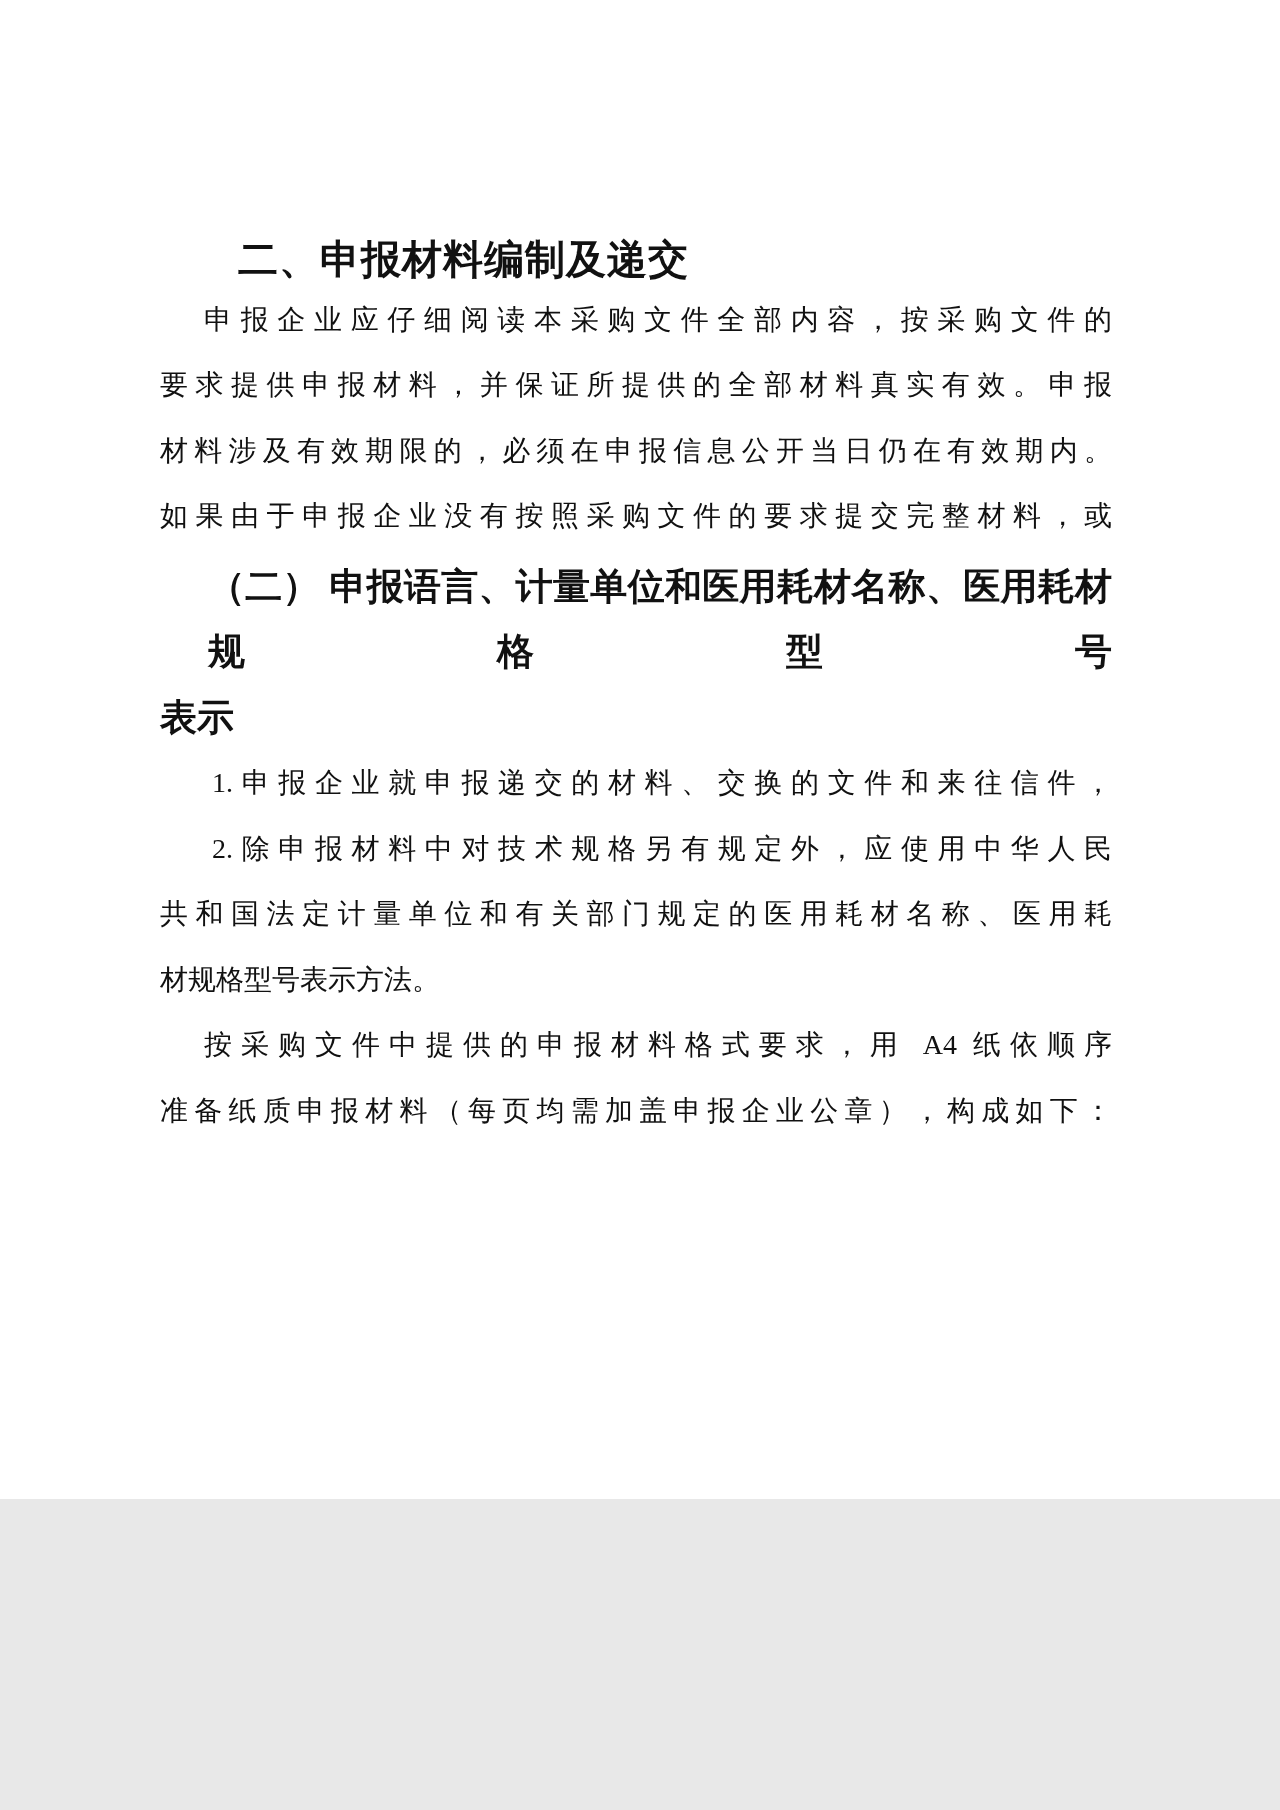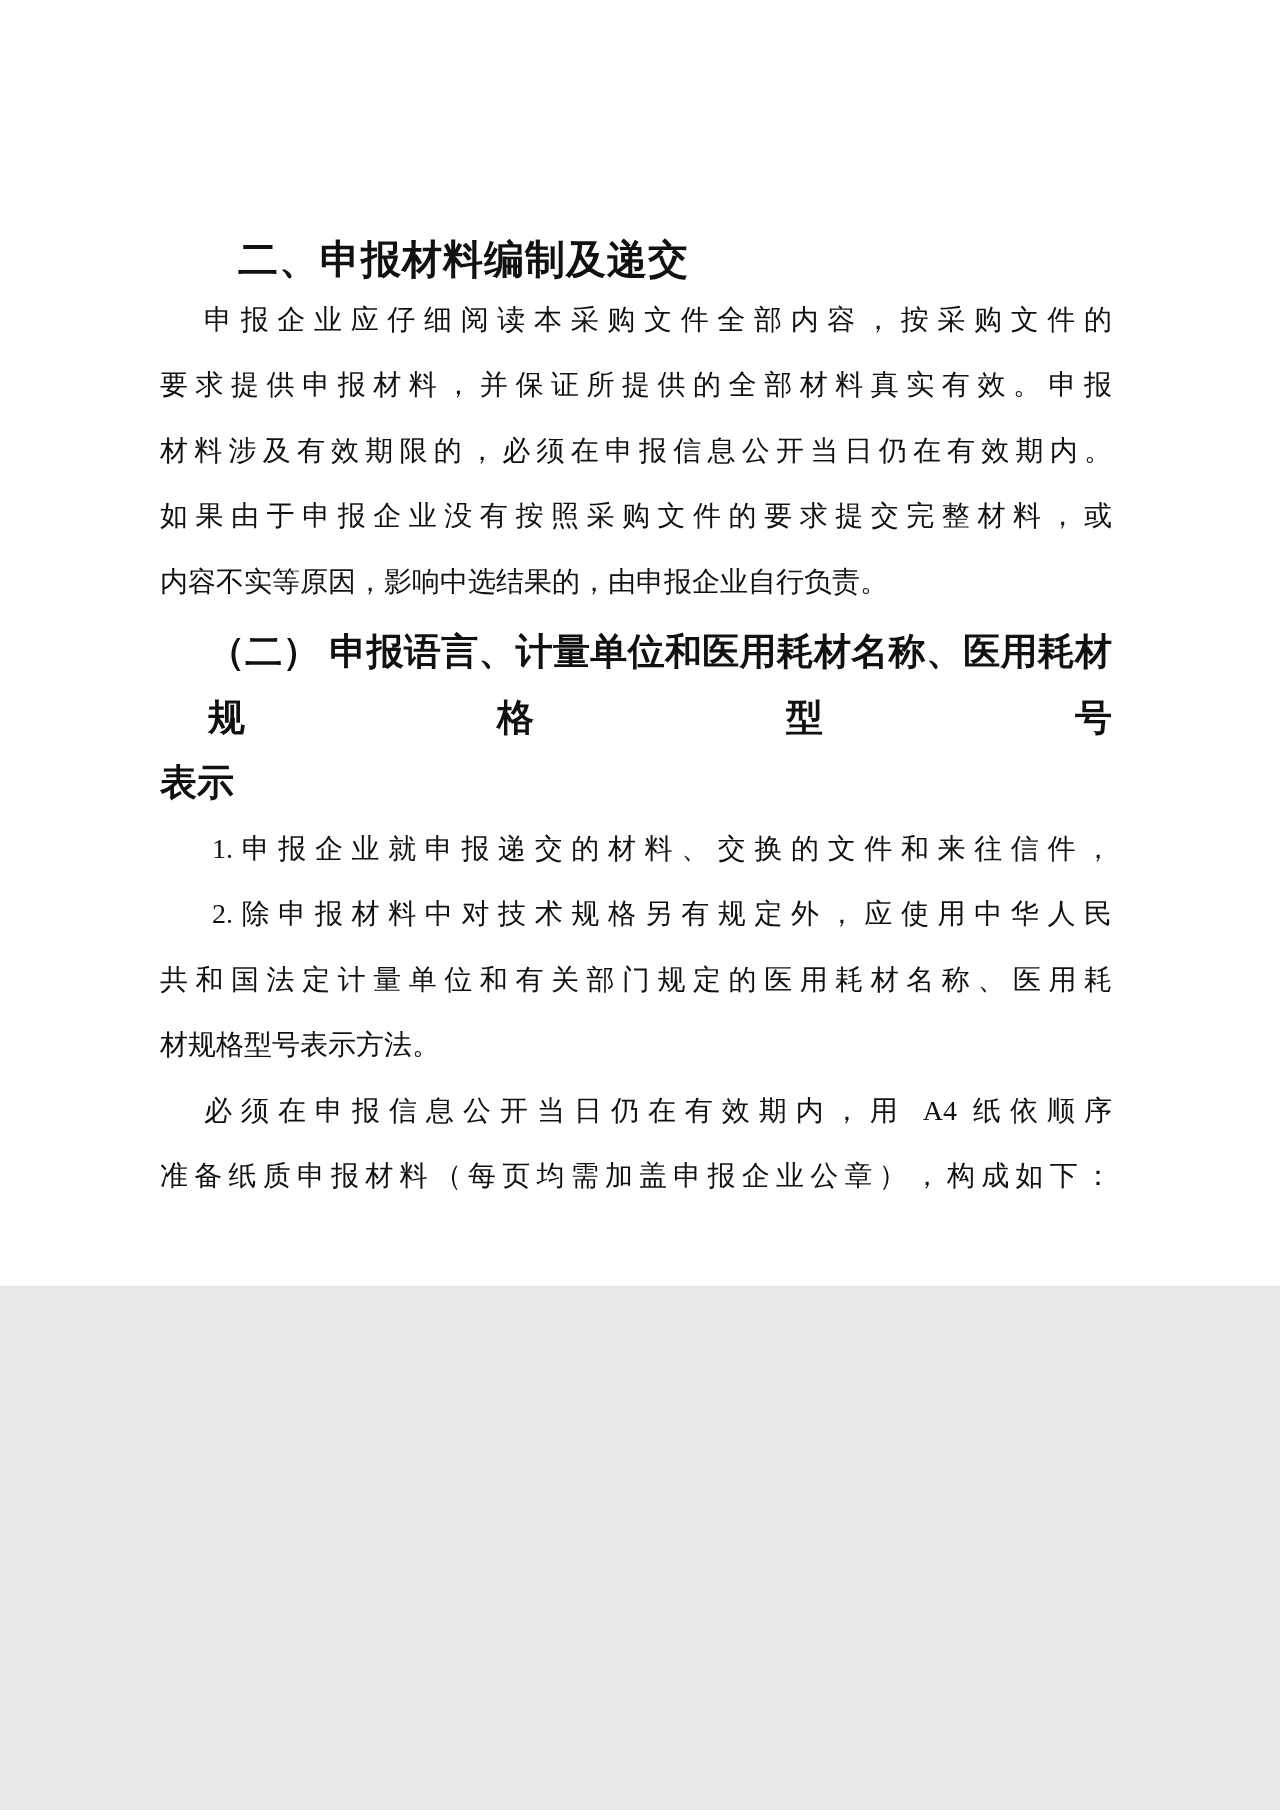--- a/index.html
+++ b/index.html
@@ -1,20 +1,20 @@
 <!DOCTYPE html>
 <html><head>
 <meta charset="utf-8">
 <style>
   * { margin: 0; padding: 0; box-sizing: border-box; }
   html, body { background: #e8e8e8; }
   .page {
     position: relative;
     width: 1280px;
-    height: 1286px;
+    height: 1499px;
     margin: 0 auto;
     background: #ffffff;
     color: #111111;
     font-family: "Liberation Serif", "DejaVu Serif", serif;
     overflow: hidden;
   }
   .content {
     padding: 227px 168px 0 160px; 
   }
   .line {
@@ -64,31 +64,30 @@
 <div class="page">
   <div class="content">
 
     <div class="h-main">二、申报材料编制及递交</div>
 
 
     <div class="line just ind-body" style="margin-top:-6px">申报企业应仔细阅读本采购文件全部内容，按采购文件的</div>
     <div class="line just">要求提供申报材料，并保证所提供的全部材料真实有效。申报</div>
     <div class="line just">材料涉及有效期限的，必须在申报信息公开当日仍在有效期内。</div>
     <div class="line just">如果由于申报企业没有按照采购文件的要求提交完整材料，或</div>
-    <div class="line">内容不实等原因，影响中选结果的，由申报企业自行负责。</div>
 
     <div class="line h-sub just ind-head" style="margin-top:5px">（二） 申报语言、计量单位和医用耗材名称、医用耗材规格型号</div>
     <div class="line h-sub">表示</div>
 
     <div class="line just ind-num">1.申报企业就申报递交的材料、交换的文件和来往信件，</div>
 
     <div class="line just ind-num">2.除申报材料中对技术规格另有规定外，应使用中华人民</div>
     <div class="line just">共和国法定计量单位和有关部门规定的医用耗材名称、医用耗</div>
     <div class="line">材规格型号表示方法。</div>
 
 
-    <div class="line just ind-body">必须在申报信息公开当日仍在有效期内，用 A4 纸依顺序</div>
+    <div class="line just ind-body">按采购文件中提供的申报材料格式要求，用 A4 纸依顺序</div>
     <div class="line just">准备纸质申报材料（每页均需加盖申报企业公章），构成如下：</div>
 
   </div>
 
   <div class="footer-pagenum">7</div>
 </div>
 
 </body></html>

